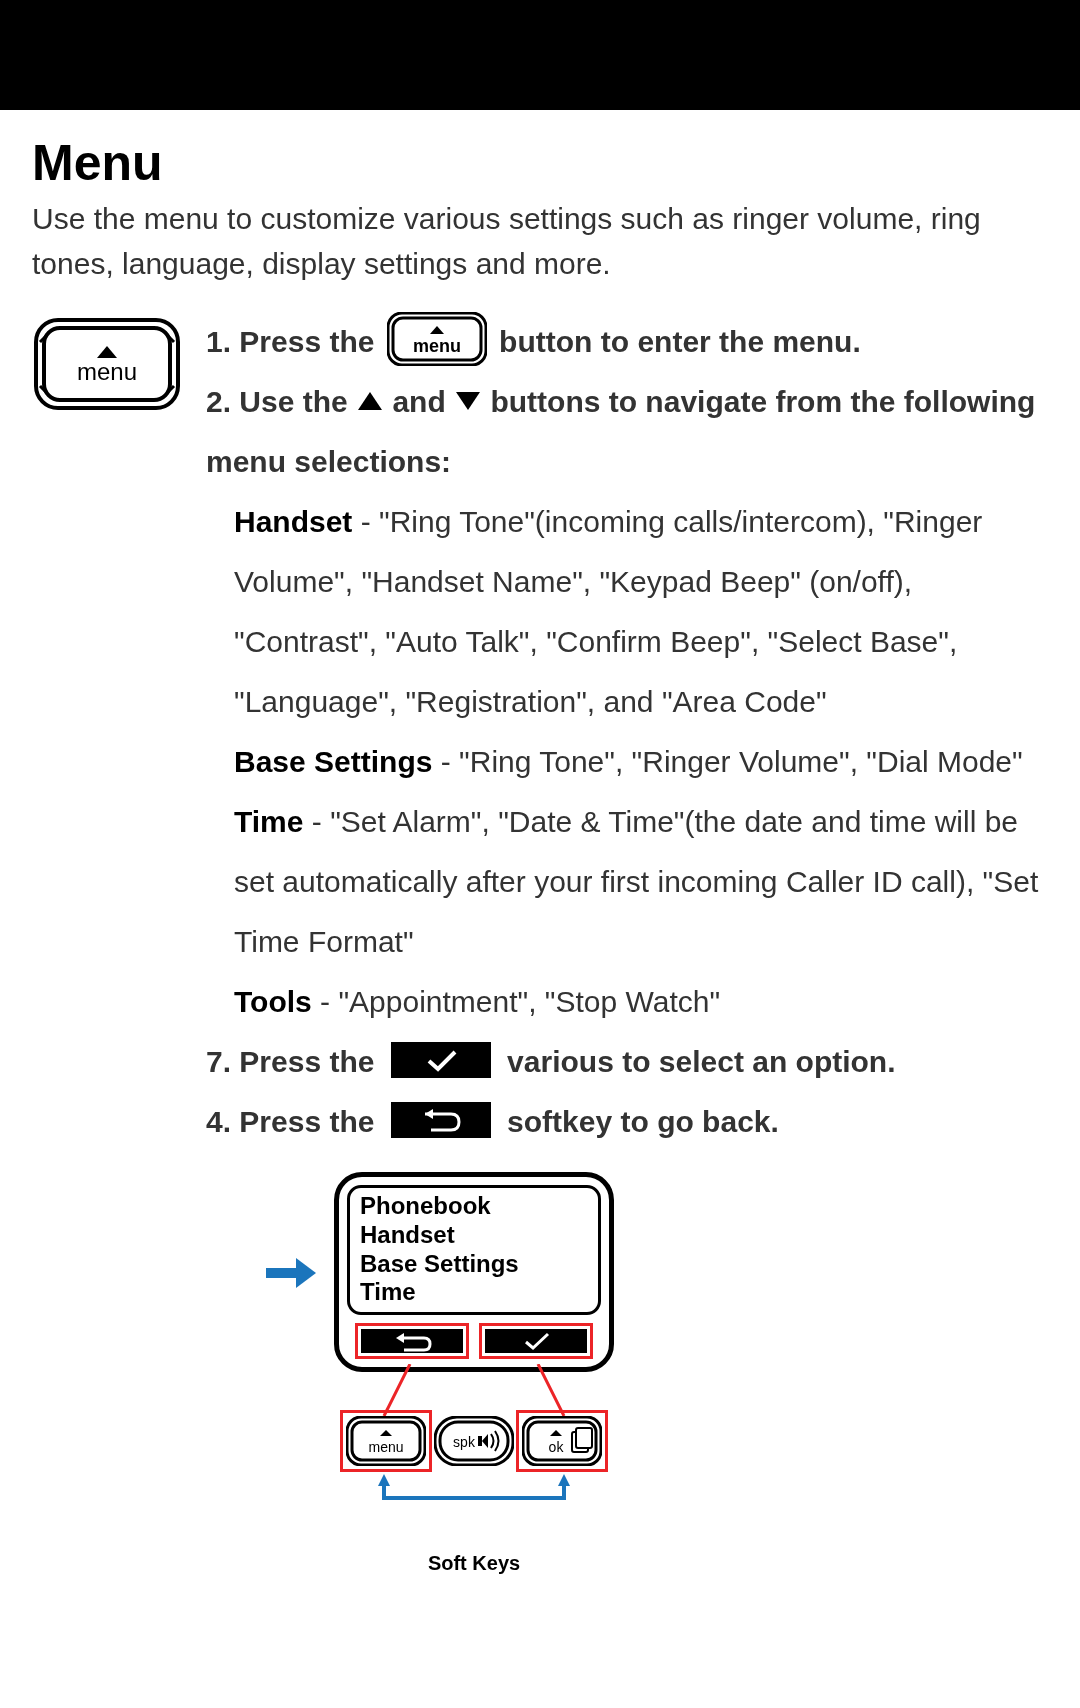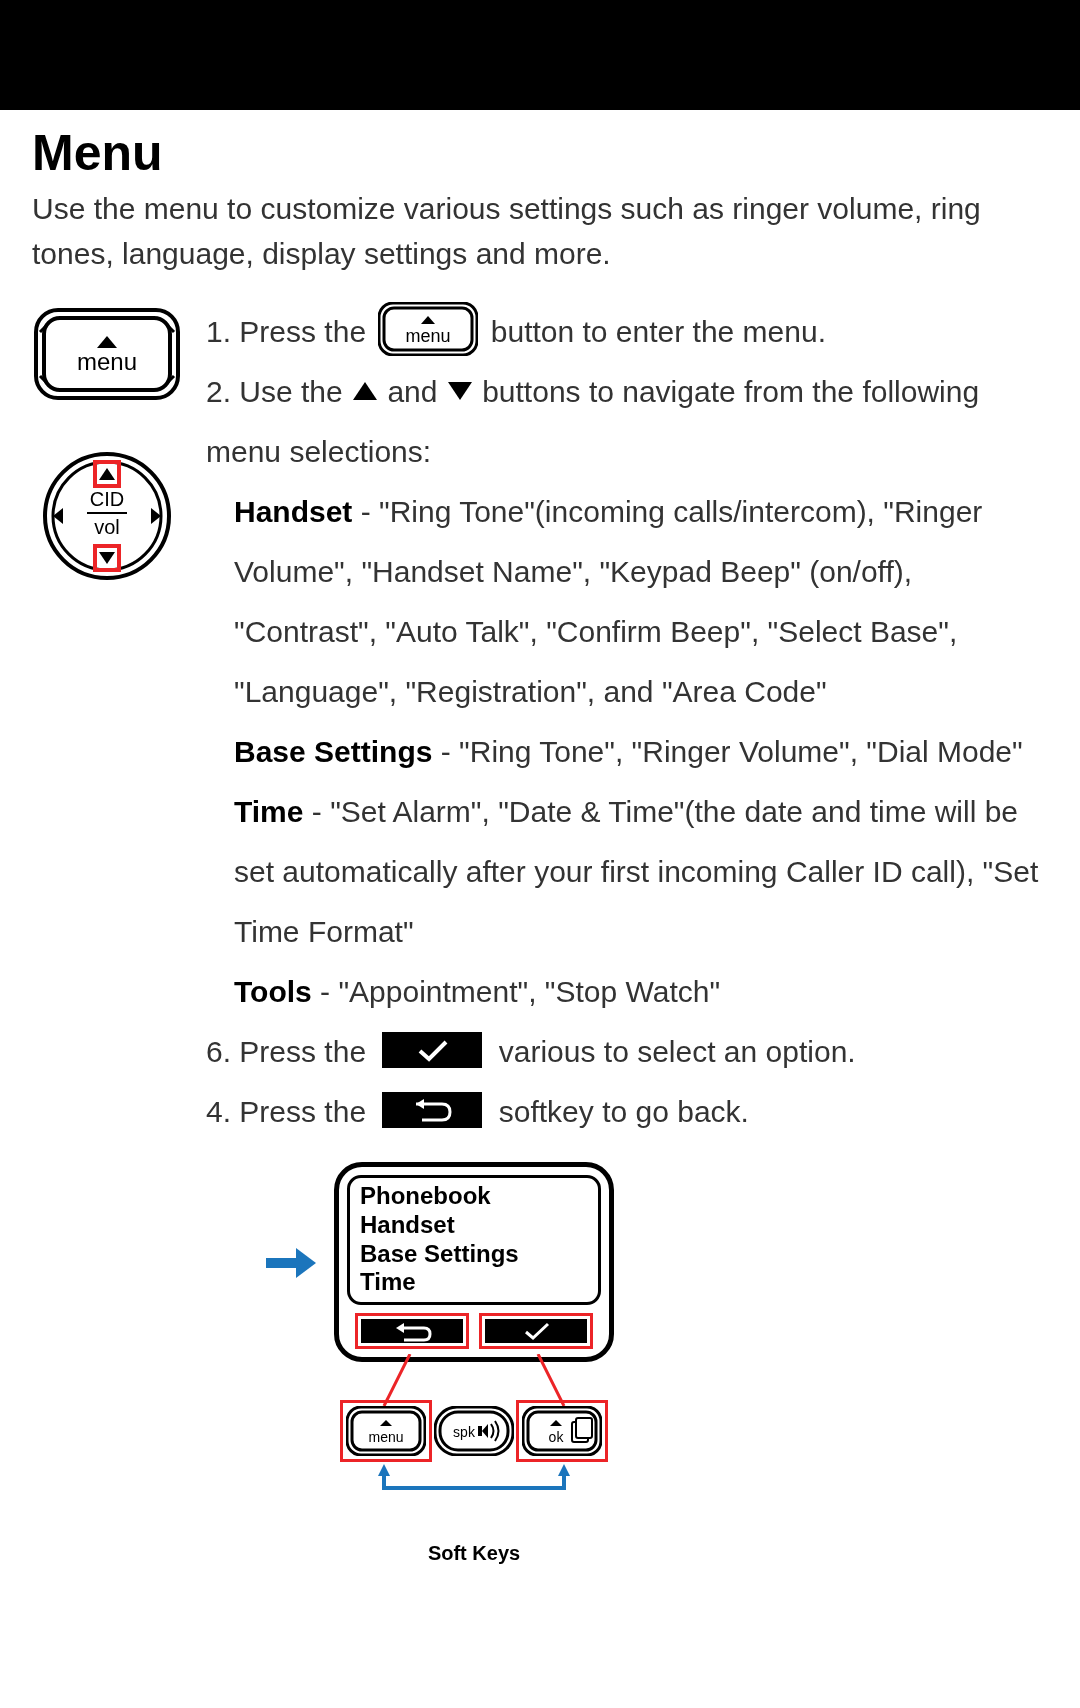--- a/index.html
+++ b/index.html
@@ -9,21 +9,21 @@
     color: #000;
     background: #fff;
     width: 1080px;
   }
   .top-bar {
     width: 100%;
     height: 110px;
     background: #000;
   }
   .page {
-    padding: 14px 32px 40px 32px;
+    padding: 24px 32px 40px 32px;
   }
   h1 {
     margin: 0 0 4px 0;
     font-size: 50px;
     font-weight: 700;
   }
   .intro {
     font-size: 30px;
     line-height: 1.5;
     color: #333;
@@ -44,21 +44,21 @@
     padding-top: 6px;
   }
   .right-col {
     flex: 1;
   }
   .step {
     font-size: 30px;
     line-height: 2.0;
     color: #333;
     margin: 0 0 0 0;
-    font-weight: 400;
+    font-weight: 700;
   }
   .step .num {
     display: inline;
   }
   .submenu {
     font-size: 30px;
     line-height: 2.0;
     color: #333;
     padding-left: 28px;
   }
@@ -228,38 +228,20 @@
       <div class="menu-btn-lg">
         <svg width="146" height="92" viewBox="0 0 146 92">
           <rect x="2" y="2" width="142" height="88" rx="22" ry="22" fill="#fff" stroke="#000" stroke-width="4"></rect>
           <rect x="10" y="10" width="126" height="72" rx="16" ry="16" fill="#fff" stroke="#000" stroke-width="4"></rect>
           <path d="M6 24 L12 18 M6 68 L12 74 M140 24 L134 18 M140 68 L134 74" stroke="#000" stroke-width="3"></path>
           <polygon points="73,28 63,40 83,40" fill="#000"></polygon>
           <text x="73" y="62" text-anchor="middle" font-size="24" font-family="Helvetica, Arial" fill="#000">menu</text>
         </svg>
       </div>
 
-      <div class="nav-dial">
-        <svg width="132" height="132" viewBox="0 0 132 132">
-          <circle cx="66" cy="66" r="62" fill="#fff" stroke="#000" stroke-width="4"></circle>
-          <circle cx="66" cy="66" r="54" fill="#fff" stroke="#000" stroke-width="3"></circle>
-
-          <polygon points="12,66 22,58 22,74" fill="#000"></polygon>
-          <polygon points="120,66 110,58 110,74" fill="#000"></polygon>
-
-          <text x="66" y="56" text-anchor="middle" font-size="20" font-family="Helvetica, Arial" fill="#000">CID</text>
-          <line x1="46" y1="63" x2="86" y2="63" stroke="#000" stroke-width="2"></line>
-          <text x="66" y="84" text-anchor="middle" font-size="20" font-family="Helvetica, Arial" fill="#000">vol</text>
-
-          <rect x="54" y="12" width="24" height="24" fill="none" stroke="#ec2427" stroke-width="4"></rect>
-          <polygon points="66,18 58,30 74,30" fill="#000"></polygon>
-          <rect x="54" y="96" width="24" height="24" fill="none" stroke="#ec2427" stroke-width="4"></rect>
-          <polygon points="66,114 58,102 74,102" fill="#000"></polygon>
-        </svg>
-      </div>
     </div>
 
     <div class="right-col">
 
       <div class="step">
         <span class="num">1. Press the </span>
         <span class="menu-btn-sm">
           <svg width="100" height="54" viewBox="0 0 100 54">
             <rect x="1" y="1" width="98" height="52" rx="14" ry="14" fill="#fff" stroke="#000" stroke-width="3"></rect>
             <rect x="6" y="6" width="88" height="42" rx="10" ry="10" fill="#fff" stroke="#000" stroke-width="3"></rect>
@@ -279,21 +261,21 @@
       </div>
 
       <div class="submenu">
         <div><span class="bold">Handset</span><span> - "Ring Tone"(incoming calls/intercom), "Ringer Volume", "Handset Name", "Keypad Beep" (on/off), "Contrast", "Auto Talk", "Confirm Beep", "Select Base", "Language", "Registration", and "Area Code"</span></div>
         <div><span class="bold">Base Settings</span><span> - "Ring Tone", "Ringer Volume", "Dial Mode"</span></div>
         <div><span class="bold">Time</span><span> - "Set Alarm", "Date &amp; Time"(the date and time will be set automatically after your first incoming Caller ID call), "Set Time Format"</span></div>
         <div><span class="bold">Tools</span><span> - "Appointment", "Stop Watch"</span></div>
       </div>
 
       <div class="step">
-        <span>6. Press the </span>
+        <span>7. Press the </span>
         <span class="sk-rect">
           <svg width="100" height="36" viewBox="0 0 100 36">
               <path d="M38 19 L47 27 L64 10" stroke="#fff" stroke-width="4" fill="none"></path>
             </svg>
         </span>
         <span> various to select an option.</span>
       </div>
 
       <div class="step">
         <span>4. Press the </span>

